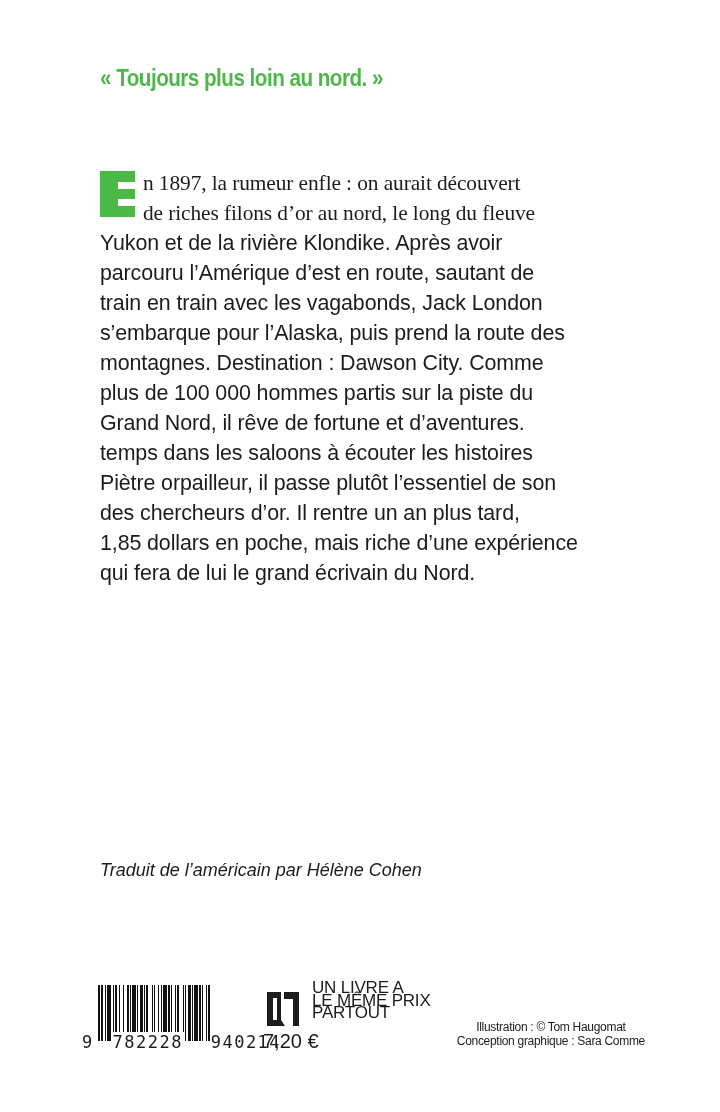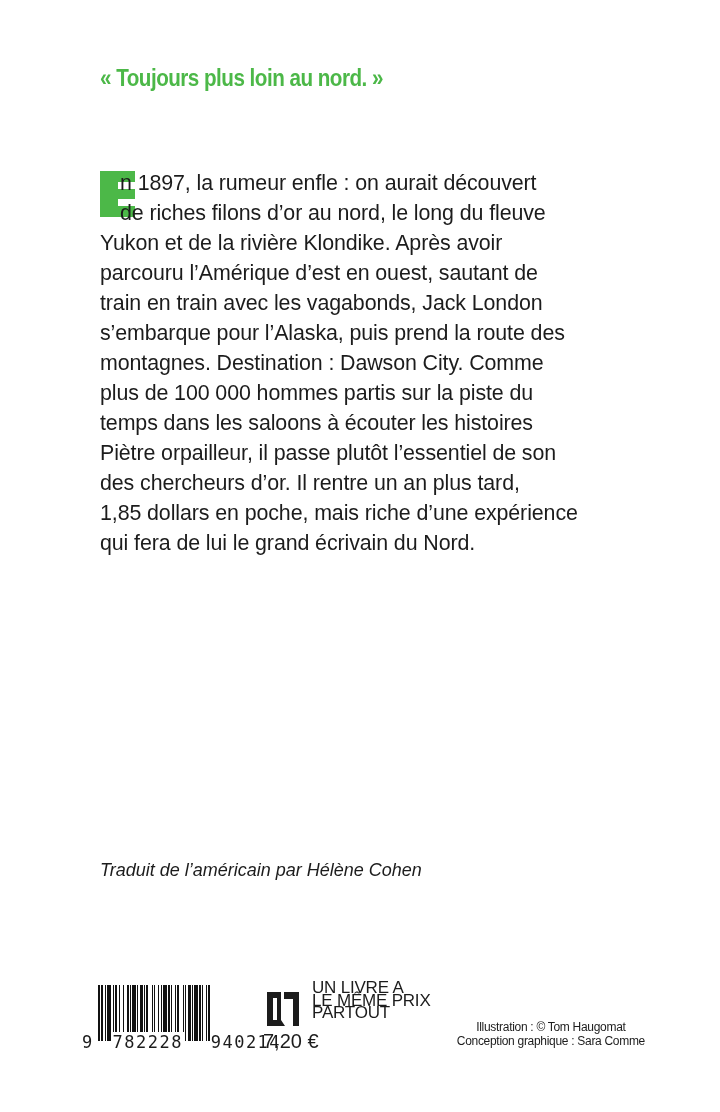--- a/index.html
+++ b/index.html
@@ -20,21 +20,21 @@
   .body-text .line { display: block; white-space: nowrap; }
   .dropcap {
     position: absolute; left: 100px; top: 171px; width: 35px; height: 46px;
     background: #4cb848;
   }
   .dropcap::before, .dropcap::after {
     content: ""; position: absolute; right: 0; width: 17px; background: #fff;
   }
   .dropcap::before { top: 11px; height: 7px; }
   .dropcap::after  { top: 28px; height: 7px; }
-  .indent { padding-left: 20px; }
+  .indent { padding-left: 43px; font-family: Liberation Serif, serif; }
   .translator {
     position: absolute; left: 100px; top: 860px;
     font-style: italic; font-size: 18px; color: #1c1c1c;
   }
   .site {
     position: absolute; left: 100px; top: 1000px; font-size: 12px; font-weight: bold;
   }
   .barcode {
     position: absolute; left: 98px; top: 985px; width: 156px; height: 56px;
     display: flex; align-items: stretch;
@@ -64,25 +64,26 @@
 <body>
 
 <div class="tagline">« Toujours plus loin au nord. »</div>
 
 <div class="dropcap"></div>
 
 <div class="body-text">
   <span class="line indent">n 1897, la rumeur enfle : on aurait découvert</span>
   <span class="line indent">de riches filons d’or au nord, le long du fleuve</span>
   <span class="line">Yukon et de la rivière Klondike. Après avoir</span>
-  <span class="line">parcouru l’Amérique d’est en ouest, sautant de</span>
+  <span class="line">parcouru l’Amérique d’est en route, sautant de</span>
   <span class="line">train en train avec les vagabonds, Jack London</span>
   <span class="line">s’embarque pour l’Alaska, puis prend la route des</span>
   <span class="line">montagnes. Destination : Dawson City. Comme</span>
   <span class="line">plus de 100 000 hommes partis sur la piste du</span>
+  <span class="line">Grand Nord, il rêve de fortune et d’aventures.</span>
   <span class="line">temps dans les saloons à écouter les histoires</span>
   <span class="line">Piètre orpailleur, il passe plutôt l’essentiel de son</span>
   <span class="line">des chercheurs d’or. Il rentre un an plus tard,</span>
   <span class="line">1,85 dollars en poche, mais riche d’une expérience</span>
   <span class="line">qui fera de lui le grand écrivain du Nord.</span>
 </div>
 
 <div class="translator">Traduit de l’américain par Hélène Cohen</div>
 
 <div class="site">editions-payot.fr</div>

